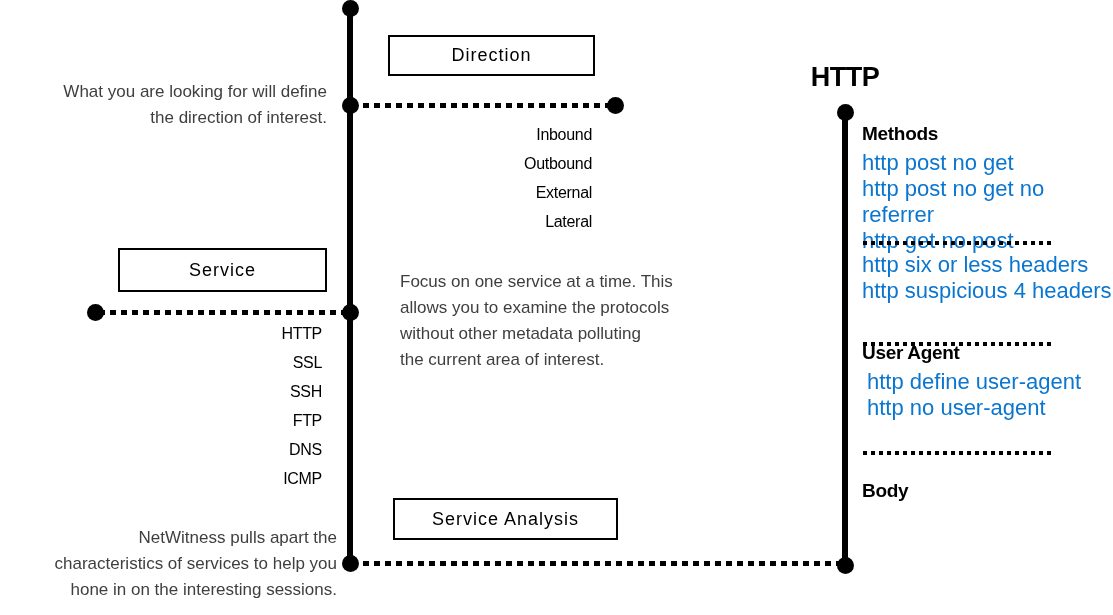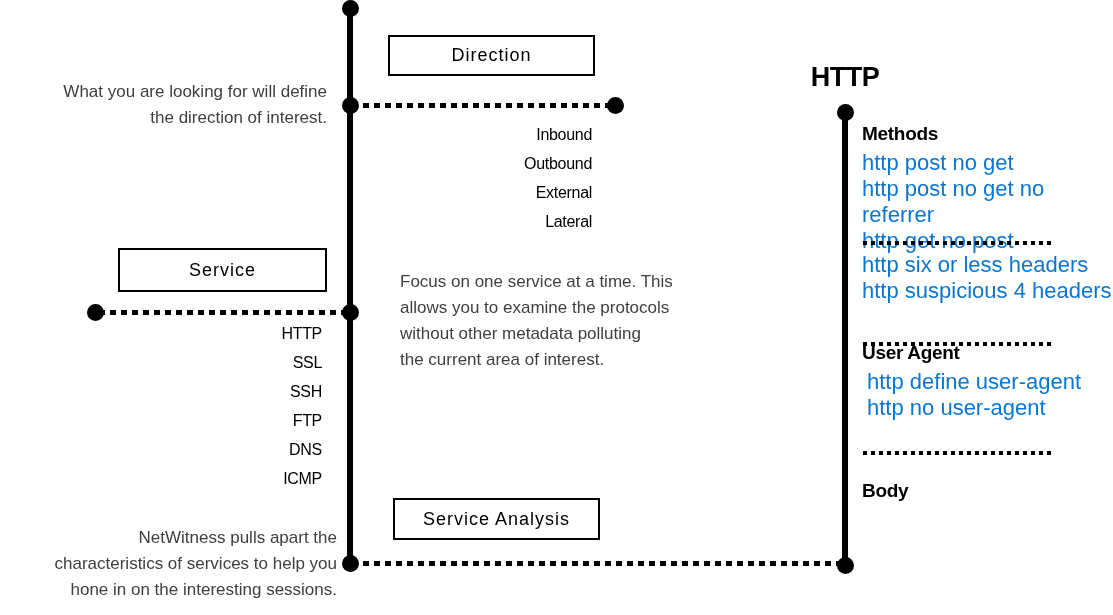--- a/index.html
+++ b/index.html
@@ -86,21 +86,21 @@
     <div>DNS</div>
     <div>ICMP</div>
   </div>
   <div class="note" style="left:400px;top:269px;width:340px;">
     <div>Focus on one service at a time. This</div>
     <div>allows you to examine the protocols</div>
     <div>without other metadata polluting</div>
     <div>the current area of interest.</div>
   </div>
 
-  <div class="labelbox" style="left:393px;top:498px;width:207px;height:42px;">
+  <div class="labelbox" style="left:393px;top:498px;width:225px;height:42px;">
     <span>Service Analysis</span>
   </div>
   <div class="note r" style="right:776px;top:525px;width:340px;">
     <div>NetWitness pulls apart the</div>
     <div>characteristics of services to help you</div>
     <div>hone in on the interesting sessions.</div>
   </div>
 
   <div class="http-title">HTTP</div>
   <div class="vline" style="left:842px;top:112px;height:454px;"></div>

